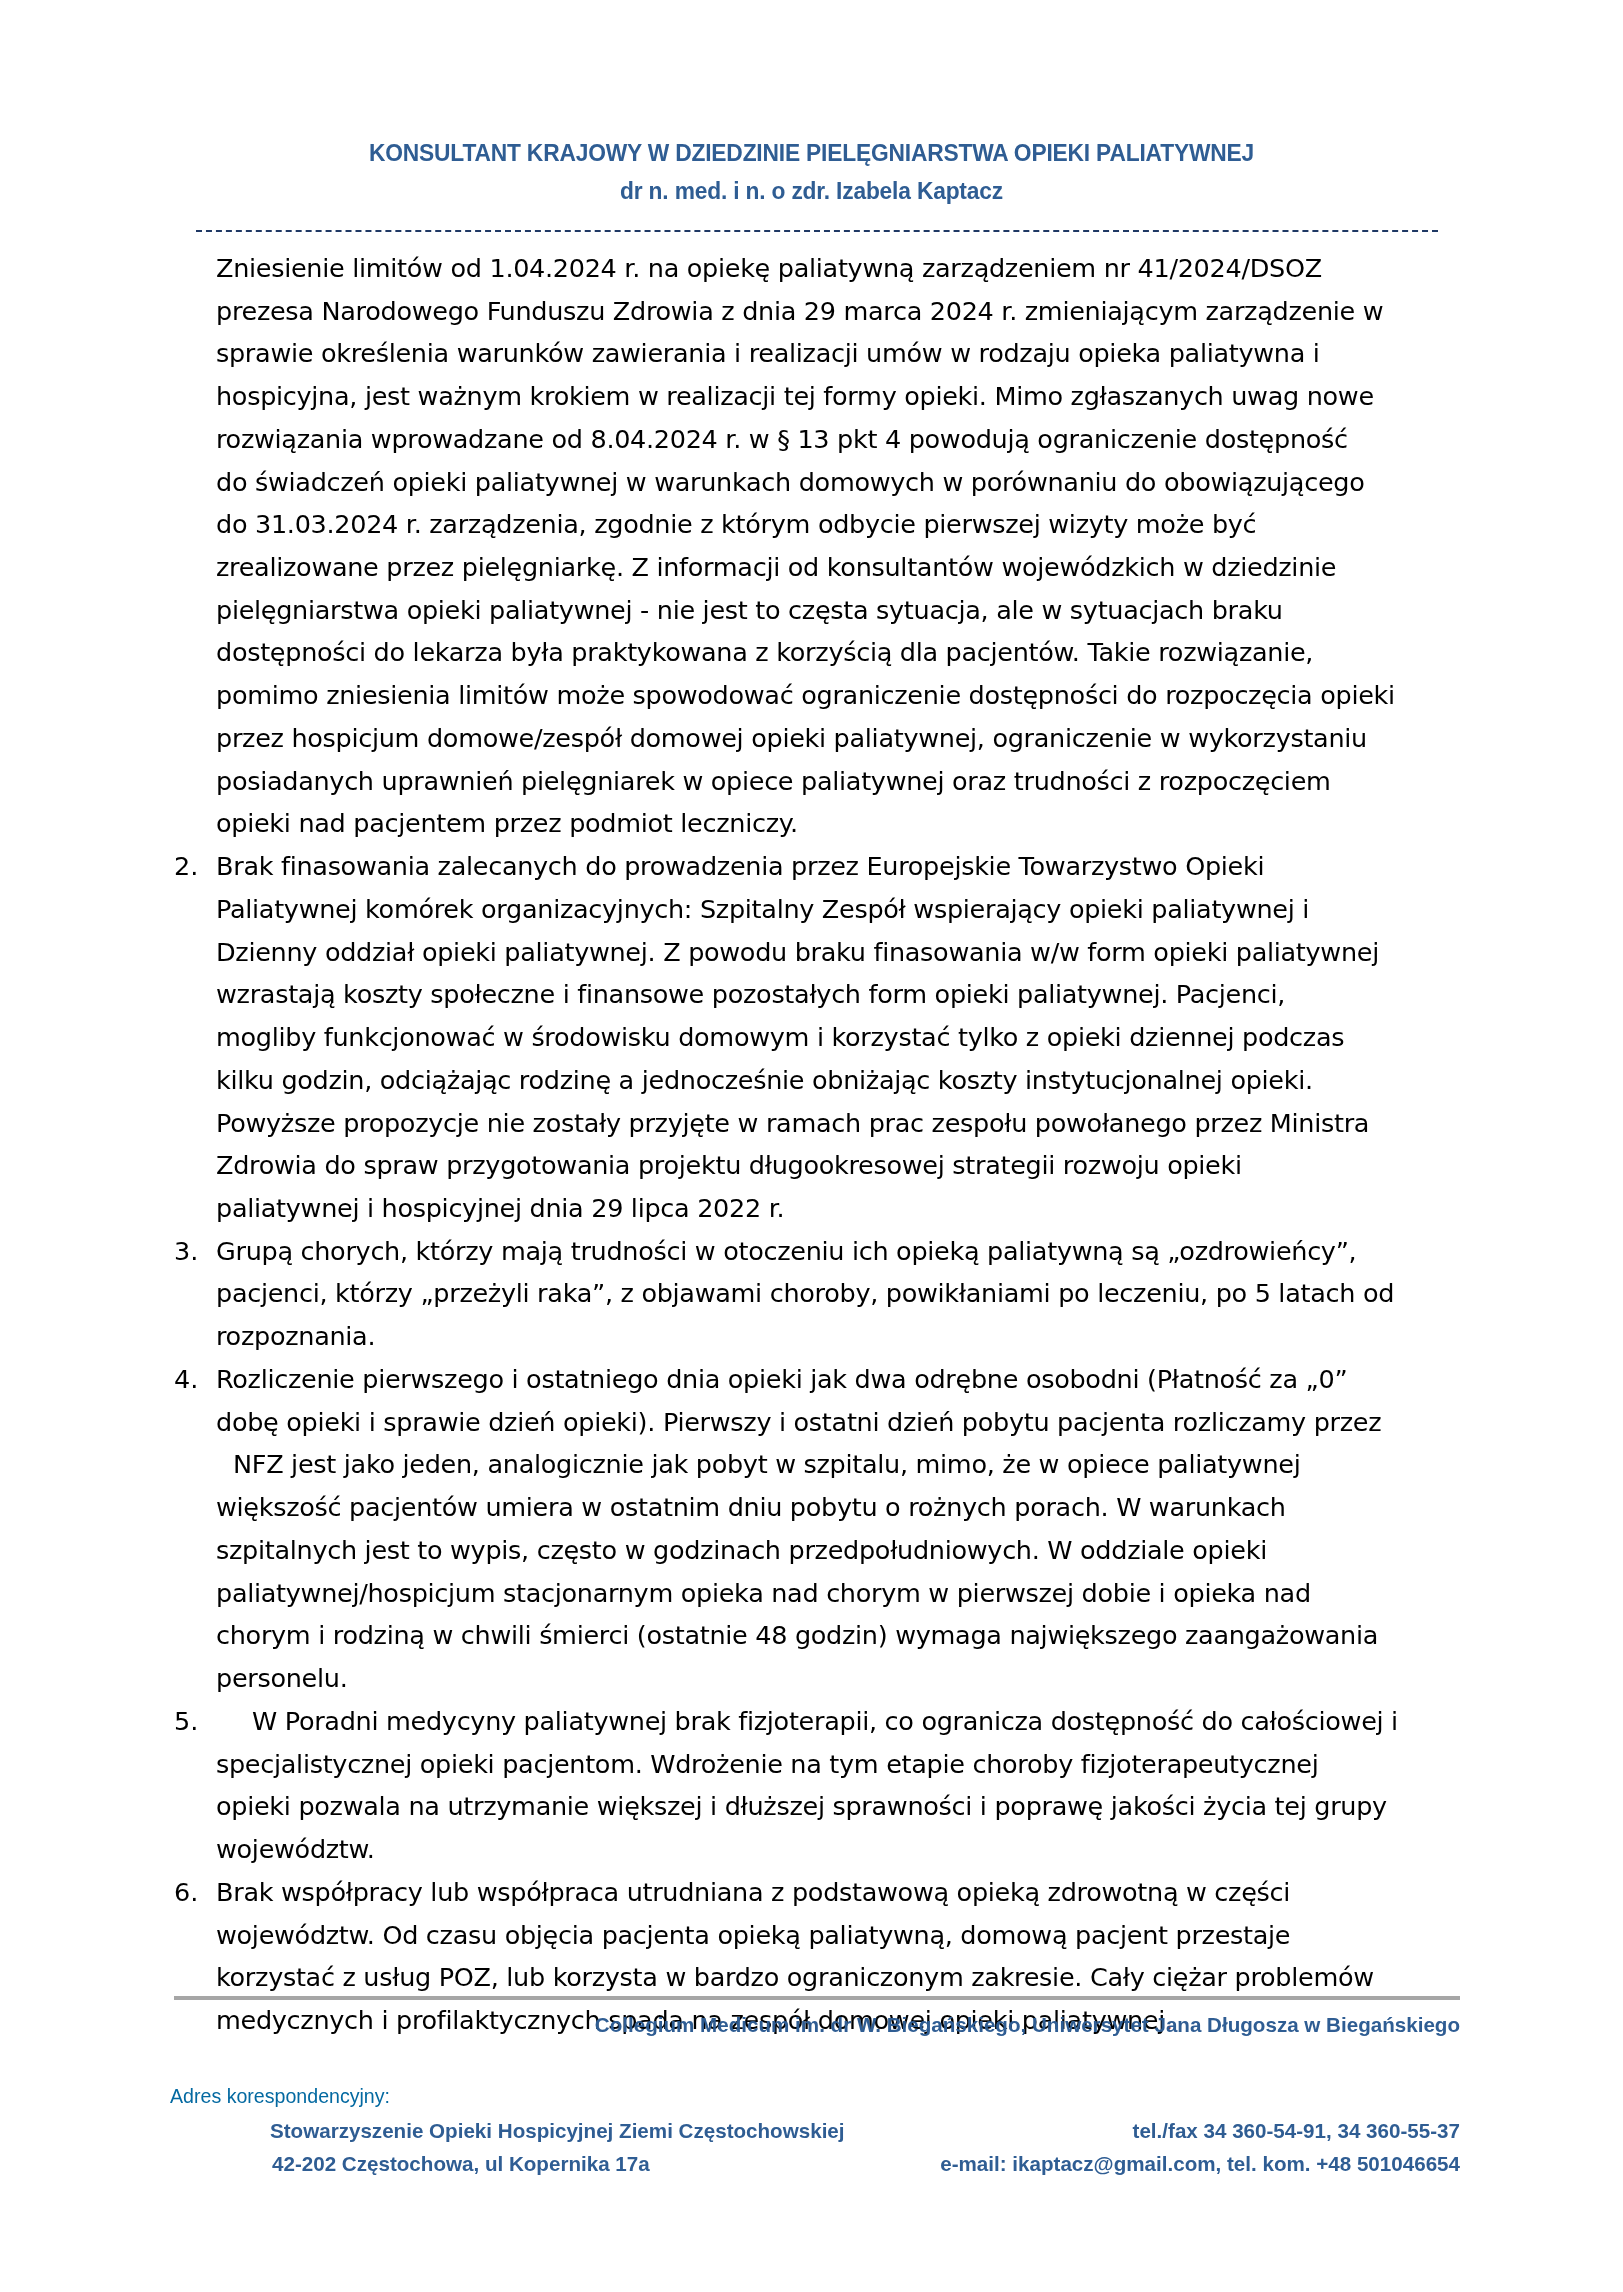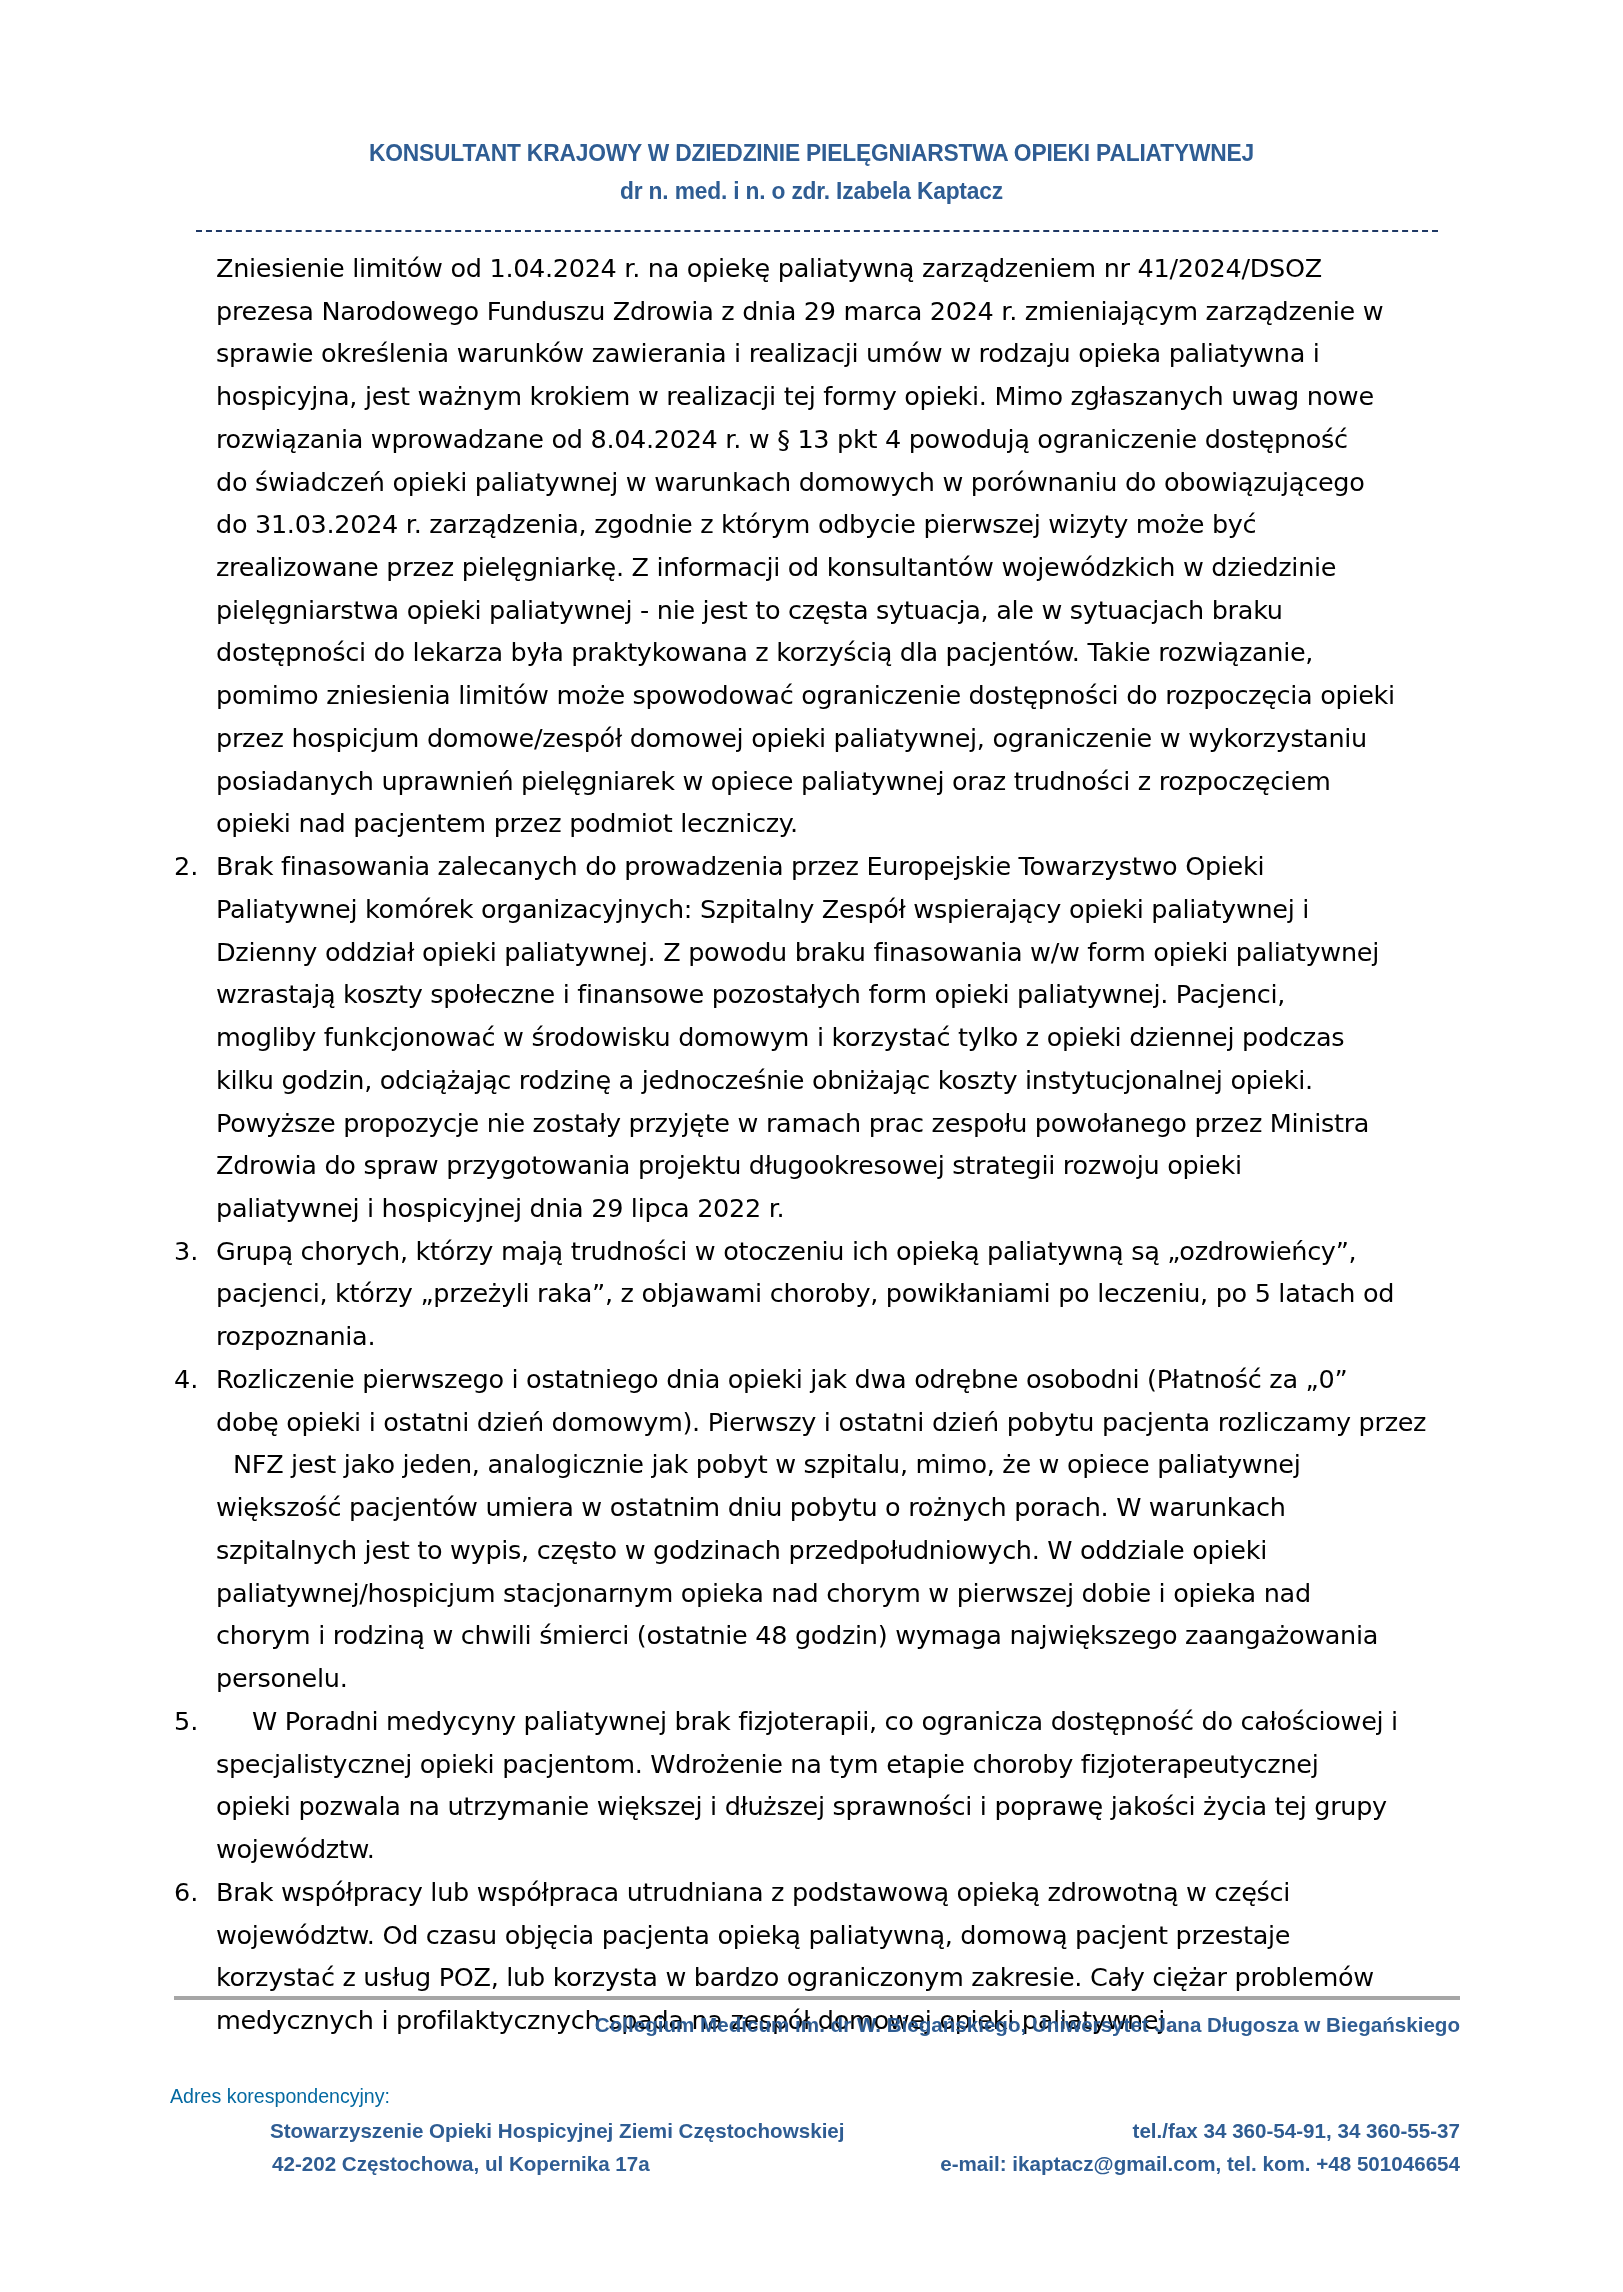--- a/index.html
+++ b/index.html
@@ -78,21 +78,21 @@
       <div class="line" style="left: 216px; top: 1066px;"><span>kilku godzin, odciążając rodzinę a jednocześnie obniżając koszty instytucjonalnej opieki.</span></div>
       <div class="line" style="left: 216px; top: 1109px;"><span>Powyższe propozycje nie zostały przyjęte w ramach prac zespołu powołanego przez Ministra</span></div>
       <div class="line" style="left: 216px; top: 1151px;"><span>Zdrowia do spraw przygotowania projektu długookresowej strategii rozwoju opieki</span></div>
       <div class="line" style="left: 216px; top: 1194px;"><span>paliatywnej i hospicyjnej dnia 29 lipca 2022 r.</span></div>
       <div class="num" style="left: 174px; top: 1237px;">3.</div>
       <div class="line" style="left: 216px; top: 1237px;"><span>Grupą chorych, którzy mają trudności w otoczeniu ich opieką paliatywną są „ozdrowieńcy”,</span></div>
       <div class="line" style="left: 216px; top: 1279px;"><span>pacjenci, którzy „przeżyli raka”, z objawami choroby, powikłaniami po leczeniu, po 5 latach od</span></div>
       <div class="line" style="left: 216px; top: 1322px;"><span>rozpoznania.</span></div>
       <div class="num" style="left: 174px; top: 1365px;">4.</div>
       <div class="line" style="left: 216px; top: 1365px;"><span>Rozliczenie pierwszego i ostatniego dnia opieki jak dwa odrębne osobodni (Płatność za „0”</span></div>
-      <div class="line" style="left: 216px; top: 1408px;"><span>dobę opieki i ostatni dzień domowym). Pierwszy i ostatni dzień pobytu pacjenta rozliczamy przez</span></div>
+      <div class="line" style="left: 216px; top: 1408px;"><span>dobę opieki i sprawie dzień opieki). Pierwszy i ostatni dzień pobytu pacjenta rozliczamy przez</span></div>
       <div class="line" style="left: 233px; top: 1450px;"><span>NFZ jest jako jeden, analogicznie jak pobyt w szpitalu, mimo, że w opiece paliatywnej</span></div>
       <div class="line" style="left: 216px; top: 1493px;"><span>większość pacjentów umiera w ostatnim dniu pobytu o rożnych porach. W warunkach</span></div>
       <div class="line" style="left: 216px; top: 1536px;"><span>szpitalnych jest to wypis, często w godzinach przedpołudniowych. W oddziale opieki</span></div>
       <div class="line" style="left: 216px; top: 1579px;"><span>paliatywnej/hospicjum stacjonarnym opieka nad chorym w pierwszej dobie i opieka nad</span></div>
       <div class="line" style="left: 216px; top: 1621px;"><span>chorym i rodziną w chwili śmierci (ostatnie 48 godzin) wymaga największego zaangażowania</span></div>
       <div class="line" style="left: 216px; top: 1664px;"><span>personelu.</span></div>
       <div class="num" style="left: 174px; top: 1707px;">5.</div>
       <div class="line" style="left: 216px; top: 1707px; margin-left: 36px;"><span>W Poradni medycyny paliatywnej brak fizjoterapii, co ogranicza dostępność do całościowej i</span></div>
       <div class="line" style="left: 216px; top: 1750px;"><span>specjalistycznej opieki pacjentom. Wdrożenie na tym etapie choroby fizjoterapeutycznej</span></div>
       <div class="line" style="left: 216px; top: 1792px;"><span>opieki pozwala na utrzymanie większej i dłuższej sprawności i poprawę jakości życia tej grupy</span></div>

